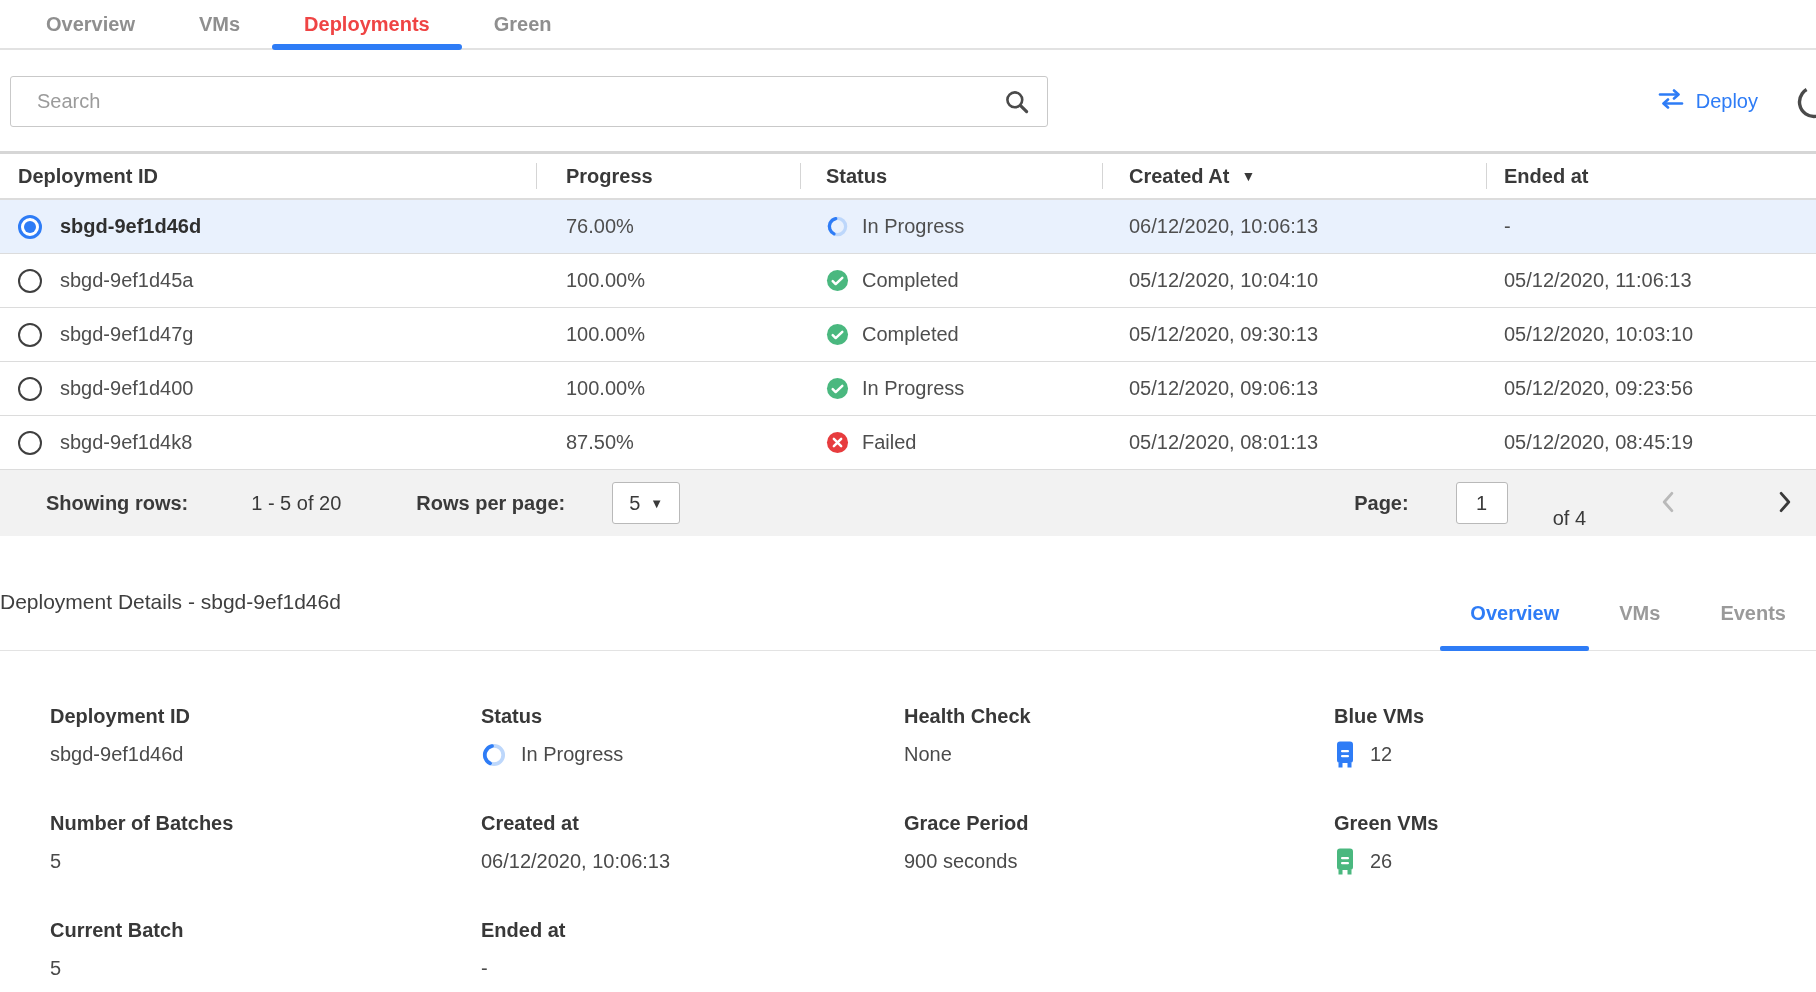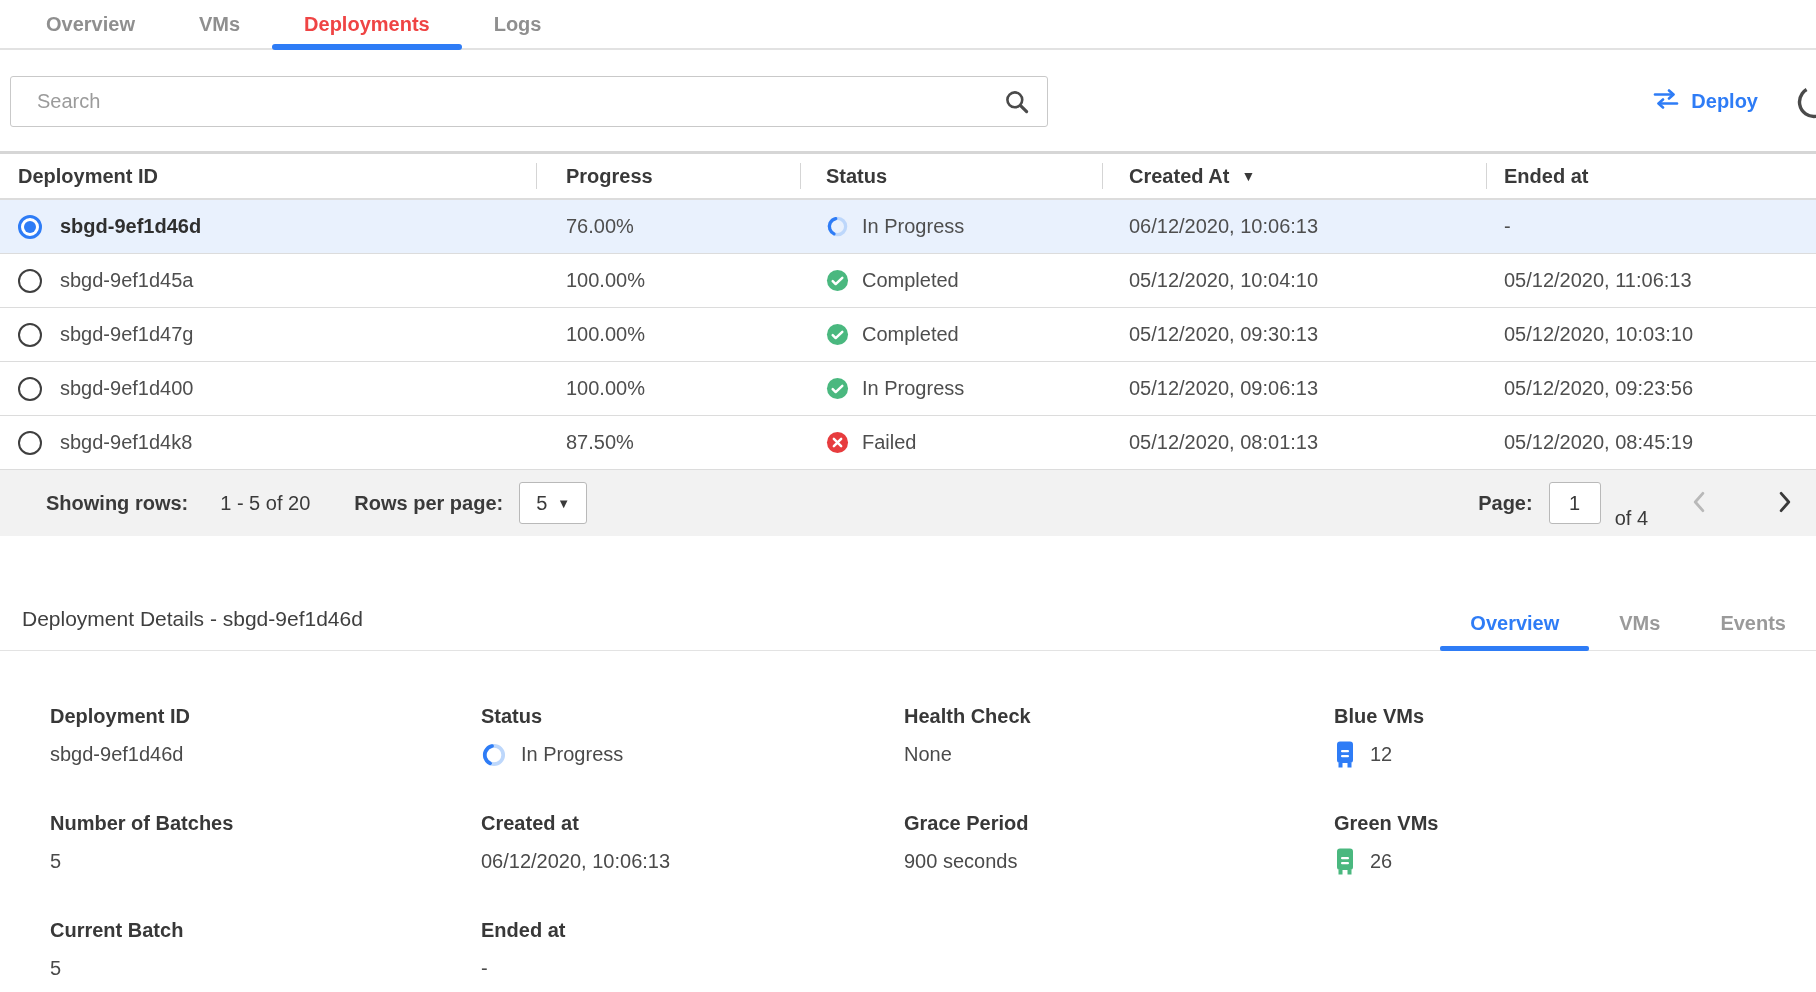--- a/index.html
+++ b/index.html
@@ -12,21 +12,21 @@
   .tabbar { display:flex; align-items:flex-end; padding-left:14px; border-bottom:2px solid #e2e2e2; height:50px; }
   .tab { padding:12px 32px 12px; font-size:20px; font-weight:bold; color:#8f8f8f; position:relative; cursor:pointer; white-space:nowrap; }
   .tab.active { color:#ef4444; }
   .tab.active::after { content:""; position:absolute; left:0; right:0; bottom:-2px; height:6px; background:#2e7cf6; border-radius:3px; }
   
   .toolbar { display:flex; align-items:center; margin-top:26px; position:relative; }
   .search-wrap { position:relative; margin-left:10px; width:1038px; }
   .search-input { width:100%; height:51px; border:1px solid #c9c9c9; border-radius:3px; font-size:20px; padding:0 64px 0 26px; color:#3c3c3c; font-family:inherit; outline:none; }
   .search-input::placeholder { color:#9b9b9b; }
   .search-icon { position:absolute; right:18px; top:12px; }
-  .deploy-btn { margin-left:auto; margin-right:58px; display:flex; align-items:center; gap:11px; color:#2e7cf6; font-weight:bold; font-size:20px; cursor:pointer; background:none; border:none; font-family:inherit; }
+  .deploy-btn { margin-left:auto; margin-right:58px; display:flex; align-items:center; gap:11px; color:#2e7cf6; font-weight:normal; font-size:20px; cursor:pointer; background:none; border:none; font-family:inherit; }
   .refresh-icon { position:absolute; right:-16px; top:8px; }
   
   .table { margin-top:24px; font-size:20px; }
   .thead { display:flex; align-items:center; height:49px; border-top:3px solid #d6d6d6; border-bottom:2px solid #dcdcdc; font-weight:bold; color:#393939; }
   .thead .cell { position:relative; height:100%; display:flex; align-items:center; }
   .thead .cell:not(:first-child)::before { content:""; position:absolute; left:0; top:9px; bottom:9px; width:1px; background:#d5d5d5; }
   .cell { flex:none; }
   .c1 { width:536px; padding-left:18px; display:flex; align-items:center; }
   .c2 { width:264px; padding-left:30px; }
   .c3 { width:302px; padding-left:26px; display:flex; align-items:center; gap:13px; }
@@ -36,52 +36,52 @@
   .trow { display:flex; align-items:center; height:54px; border-bottom:1px solid #dcdcdc; color:#4e4e4e; cursor:pointer; }
   .trow.selected { background:#e9f1fd; }
   .trow.selected .rid { font-weight:bold; color:#2f2f2f; }
   .radio { width:24px; height:24px; border-radius:50%; border:2.5px solid #3f3f3f; flex:none; display:flex; align-items:center; justify-content:center; cursor:pointer; background:#fff; }
   .radio.checked { border:3px solid #2e7cf6; }
   .radio.checked .dot { width:12px; height:12px; border-radius:50%; background:#2e7cf6; }
   .rid { margin-left:18px; }
   .sicon { width:23px; height:23px; flex:none; display:inline-flex; }
   .sicon svg { width:23px; height:23px; }
   
-  .tfoot { display:flex; align-items:center; height:66px; background:#f2f2f2; font-size:20px; color:#3a3a3a; padding:0 0 0 46px; }
+  .tfoot { display:flex; align-items:center; height:66px; background:#f2f2f2; font-size:20px; color:#3a3a3a; padding:0 0 0 46px;gap:31px; }
   .bold { font-weight:bold; }
   .showing-value { margin-left:32px; }
   .rpp-label { margin-left:44px; }
   .rpp-select { margin-left:16px; width:68px; height:42px; background:#fff; border:1px solid #b9b9b9; border-radius:3px; display:flex; align-items:center; justify-content:center; gap:10px; cursor:pointer; }
   .rpp-select .caret { font-size:13px; color:#3a3a3a; }
   .page-label { margin-left:auto; }
   .page-input { margin-left:16px; width:52px; height:42px; border:1px solid #b9b9b9; border-radius:3px; text-align:center; font-size:20px; color:#3a3a3a; font-family:inherit; outline:none; }
   .page-total { margin-left:14px;margin-top:30px; }
   .pg-chev { background:none; border:none; cursor:pointer; padding:6px; }
   .chev-left { margin-left:38px; }
   .chev-right { margin-left:62px; margin-right:18px; }
   
-  .details-header { display:flex; align-items:flex-end; border-bottom:1px solid #e3e3e3; margin-top:54px; padding-left:22px; height:61px; }
+  .details-header { display:flex; border-bottom:1px solid #e3e3e3; margin-top:54px; padding-left:0; height:61px; }
   .details-title { font-size:21px; color:#3f3f3f; padding-bottom:19px; }
   .dtabs { margin-left:auto; display:flex; }
   .dtab { padding:12px 30px 15px; font-size:20px; font-weight:bold; color:#9a9a9a; position:relative; cursor:pointer; }
   .dtab.active { color:#2e7cf6; }
   .dtab.active::after { content:""; position:absolute; left:0; right:0; bottom:-1px; height:5px; background:#2e7cf6; border-radius:2px; }
   .dgrid { display:grid; grid-template-columns:431px 423px 430px 1fr; padding:54px 0 0 50px; row-gap:44px; }
   .flabel { font-size:20px; font-weight:bold; color:#383838; }
   .fvalue { margin-top:13px; font-size:20px; color:#4a4a4a; display:flex; align-items:center; gap:14px; min-height:27px; }
   .vm-icon { display:inline-flex; }
 </style>
 </head>
 <body>
 
 <div class="tabbar">
   <div class="tab">Overview</div>
   <div class="tab">VMs</div>
   <div class="tab active">Deployments</div>
-  <div class="tab">Logs</div>
+  <div class="tab">Green</div>
 </div>
 
 <div class="toolbar">
   <div class="search-wrap">
     <input class="search-input" type="text" placeholder="Search" style="">
     <span class="search-icon">
       <svg viewBox="0 0 24 24" width="27" height="27">
           <circle cx="10.5" cy="10.5" r="6.6" fill="none" stroke="#4a4a4a" stroke-width="2.3"></circle>
           <line x1="15.6" y1="15.6" x2="21" y2="21" stroke="#4a4a4a" stroke-width="2.8" stroke-linecap="round"></line>
         </svg>

